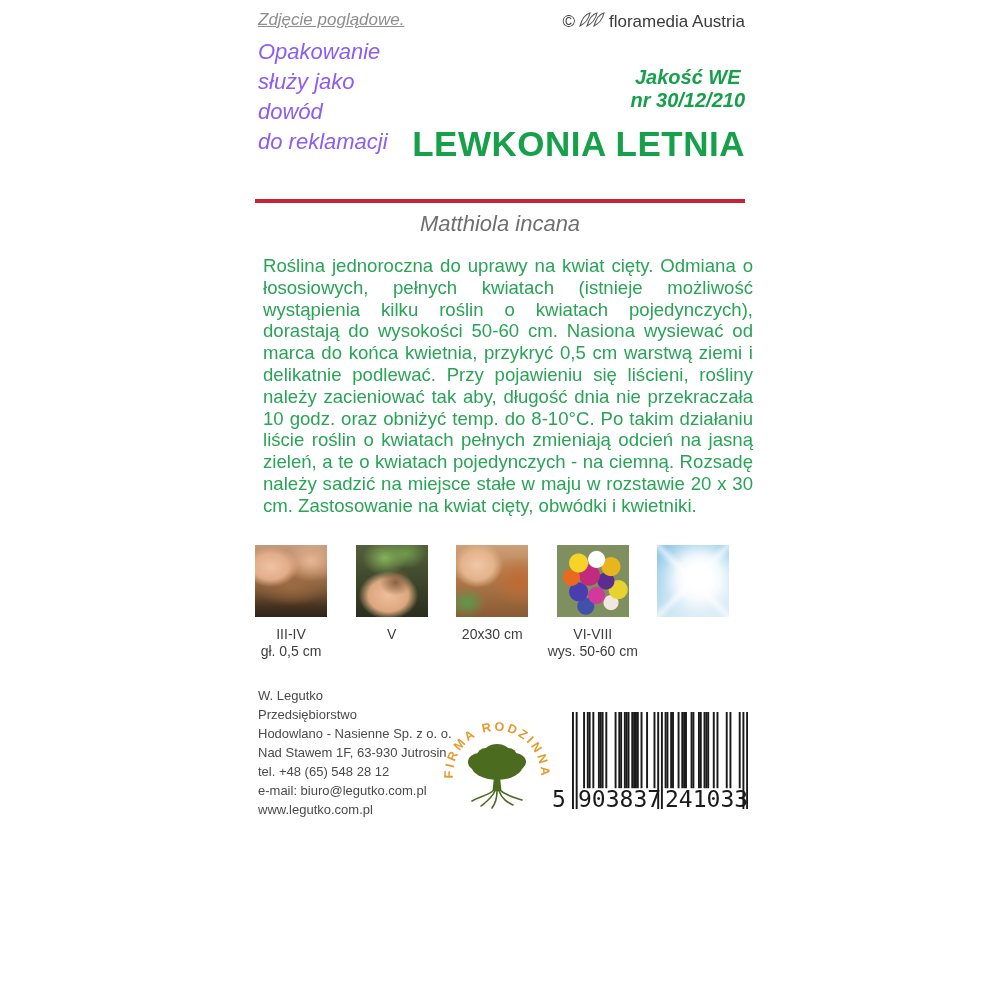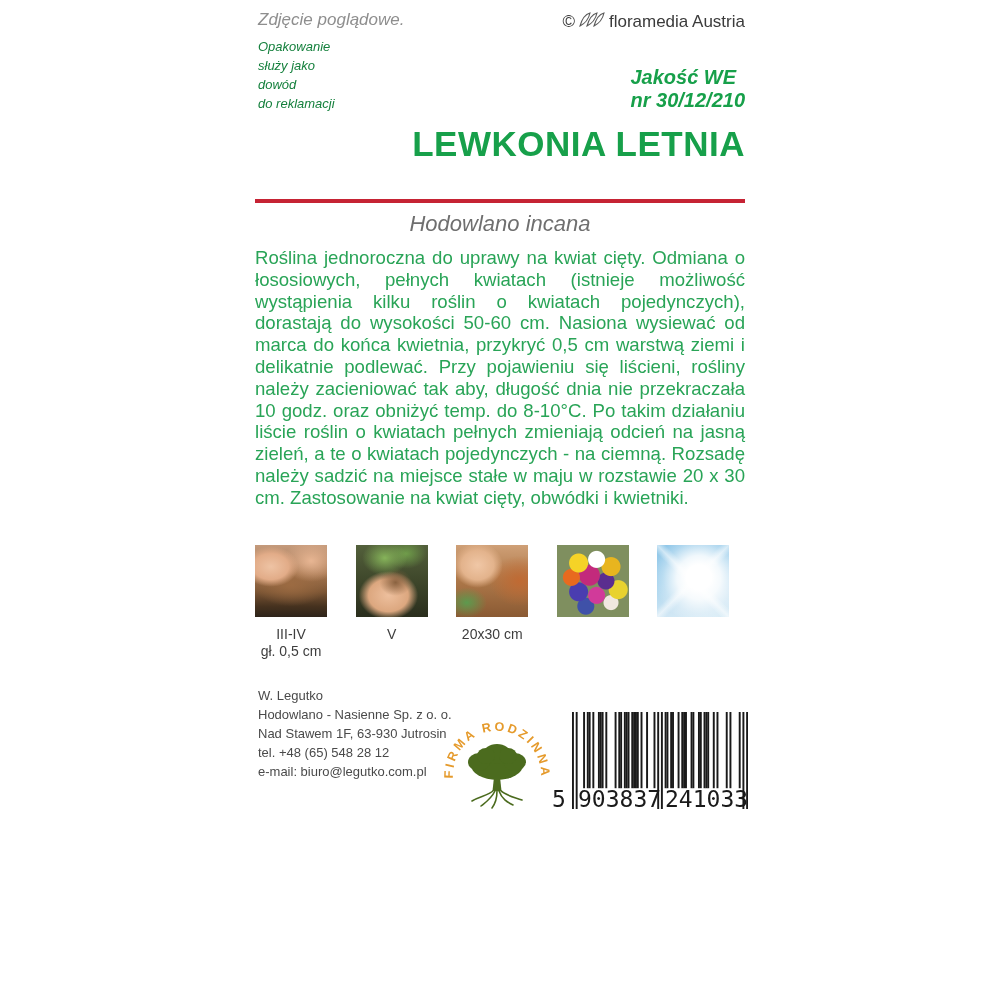--- a/index.html
+++ b/index.html
@@ -1,34 +1,34 @@
 <!DOCTYPE html>
 <html><head>
 <meta charset="utf-8">
 <style>
   html,body{margin:0;padding:0;background:#ffffff;}
   .page{position:relative;width:1000px;height:1000px;background:#ffffff;overflow:hidden;
         font-family:"Liberation Sans",sans-serif;}
   .abs{position:absolute;}
 
-  .photo-note{left:258px;top:10px;font-size:17px;font-style:italic;color:#8e8e8e;}
-  .pack-note{left:258px;top:37px;font-size:13px;font-style:italic;color:#15803d;line-height:19px;}
+  .photo-note{left:258px;top:10px;font-size:17px;font-style:italic;color:#8e8e8e;text-decoration:underline;}
+  .pack-note{left:258px;top:37px;font-size:22px;font-style:italic;color:#8b5cf6;line-height:30px;}
 
   .brandline{top:11px;right:255px;display:flex;align-items:center;gap:4px;
              font-size:17px;color:#3b3b3b;}
-  .quality{top:66px;right:255px;text-align:left;font-size:20px;line-height:23px;
+  .quality{top:66px;right:255px;text-align:center;font-size:20px;line-height:23px;
            font-weight:700;font-style:italic;color:#17a04a;}
 
   .title{left:255px;top:124px;width:490px;text-align:right;font-size:35px;font-weight:700;
          color:#17a04a;letter-spacing:0.5px;}
   .redline{left:255px;top:199px;width:490px;height:3.5px;background:#c62334;}
   .latin{left:255px;top:211px;width:490px;text-align:center;font-size:22px;font-style:italic;color:#6f6f6f;}
 
   .desc{left:255px;top:247px;width:490px;font-size:18.6px;line-height:21.8px;color:#29a457;
-        text-align:justify;text-justify:inter-word;margin:0;}
+        text-align:justify;text-justify:inter-word;margin:8px;}
 
   .picrow{left:255px;top:545px;width:490px;display:flex;justify-content:center;gap:13px;}
   .piccol{width:89px;position:relative;}
   .picimg{width:72px;height:72px;}
   .piclabel{position:absolute;left:-24px;top:81px;width:120px;text-align:center;
             font-size:14px;line-height:17px;color:#3e3e3e;}
 
   .pic-sowing{background:
     radial-gradient(ellipse 55% 40% at 22% 30%, #eec3a4 0%, #e2ac88 45%, rgba(226,172,136,0) 70%),
     radial-gradient(ellipse 60% 45% at 78% 22%, #e8b693 0%, rgba(232,182,147,0) 65%),
@@ -103,21 +103,21 @@
     <span>floramedia Austria</span>
   </div>
 
   <div class="abs quality">
     <div>Jakość WE</div>
     <div>nr 30/12/210</div>
   </div>
 
   <div class="abs title">LEWKONIA LETNIA</div>
   <div class="abs redline"></div>
-  <div class="abs latin">Hodowlano incana</div>
+  <div class="abs latin">Matthiola incana</div>
 
   <p class="abs desc">Roślina jednoroczna do uprawy na kwiat cięty. Odmiana o łososiowych, pełnych kwiatach (istnieje możliwość wystąpienia kilku roślin o kwiatach pojedynczych), dorastają do wysokości 50-60 cm. Nasiona wysiewać od marca do końca kwietnia, przykryć 0,5 cm warstwą ziemi i delikatnie podlewać. Przy pojawieniu się liścieni, rośliny należy zacieniować tak aby, długość dnia nie przekraczała 10 godz. oraz obniżyć temp. do 8-10°C. Po takim działaniu liście roślin o kwiatach pełnych zmieniają odcień na jasną zieleń, a te o kwiatach pojedynczych - na ciemną. Rozsadę należy sadzić na miejsce stałe w maju w rozstawie 20 x 30 cm. Zastosowanie na kwiat cięty, obwódki i kwietniki.</p>
 
   <div class="abs picrow">
     <div class="piccol">
       <div class="picimg pic-sowing"></div>
       <div class="piclabel">
         <div>III-IV</div>
         <div>gł. 0,5 cm</div>
       </div>
@@ -131,33 +131,39 @@
     </div>
     <div class="piccol">
       <div class="picimg pic-planting"></div>
       <div class="piclabel">
         <div>20x30 cm</div>
         <div></div>
       </div>
     </div>
     <div class="piccol">
       <div class="picimg pic-flowers"></div>
+      <div class="piclabel">
+        <div>VI-VIII</div>
+        <div>wys. 50-60 cm</div>
+      </div>
     </div>
     <div class="piccol">
       <div class="picimg pic-sun"></div>
     </div>
   </div>
 
 
   <div class="abs address">
     <div>W. Legutko</div>
+    <div>Przedsiębiorstwo</div>
     <div>Hodowlano - Nasienne Sp. z o. o.</div>
     <div>Nad Stawem 1F, 63-930 Jutrosin</div>
     <div>tel. +48 (65) 548 28 12</div>
     <div>e-mail: biuro@legutko.com.pl</div>
+    <div>www.legutko.com.pl</div>
   </div>
 
   <div class="abs familylogo">
     <svg width="106" height="110" viewBox="0 0 106 110">
       <defs>
         <path id="arcpath" d="M 11.7 70 A 44 44 0 1 1 94.3 70" fill="none"></path>
       </defs>
       <text font-family="Liberation Sans, sans-serif" font-size="12.5" font-weight="700" fill="#e59a2b" letter-spacing="2.6">
         <textPath href="#arcpath" startOffset="50%" text-anchor="middle">FIRMA RODZINNA</textPath>
       </text>

